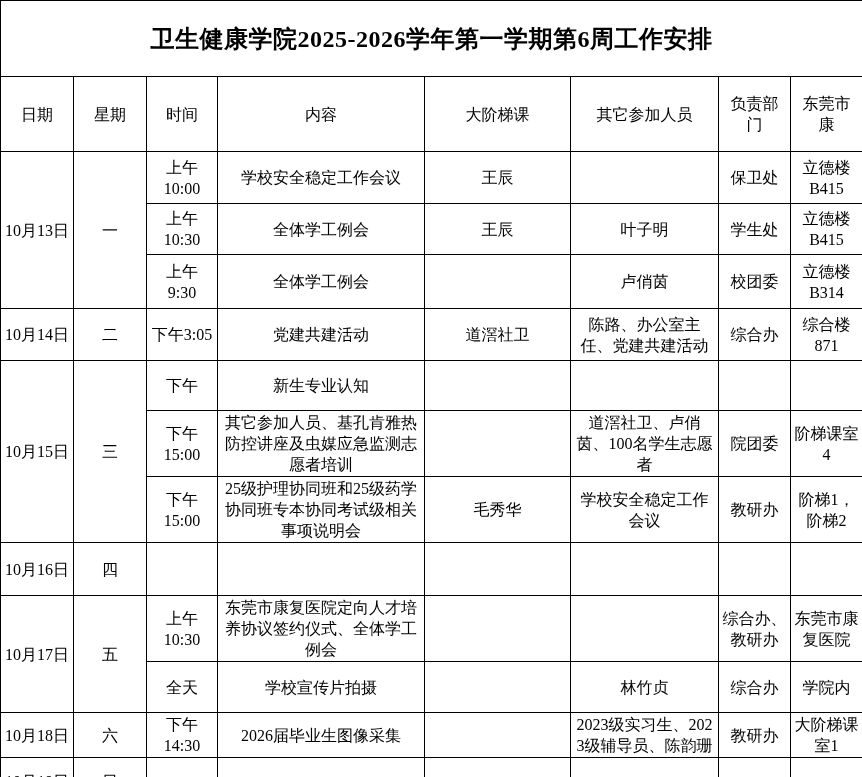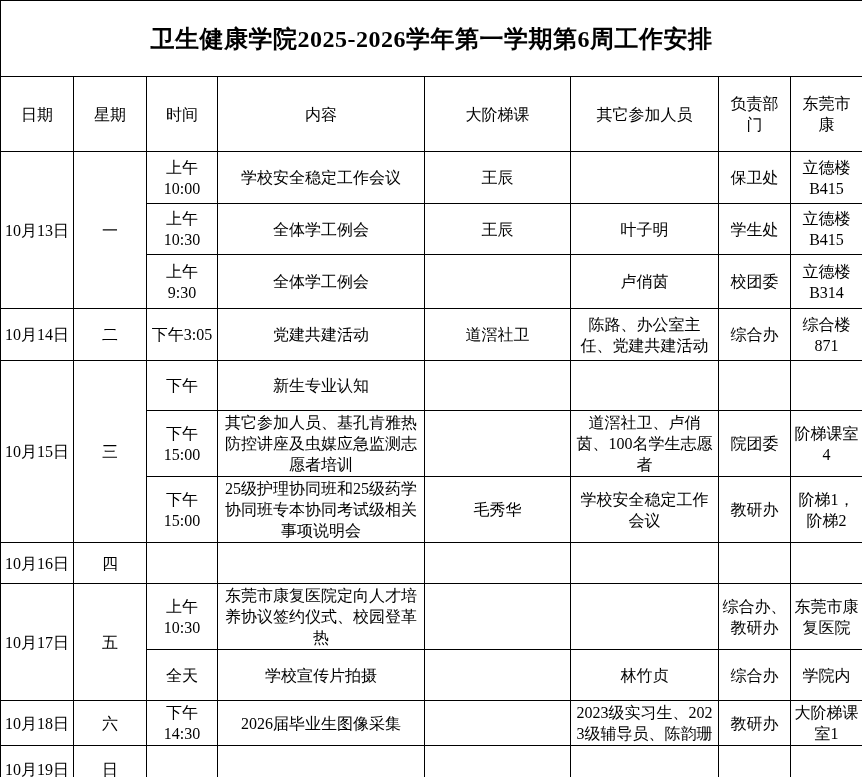--- a/index.html
+++ b/index.html
@@ -148,37 +148,37 @@
     <td>下午
 15:00</td>
     <td>25级护理协同班和25级药学协同班专本协同考试级相关事项说明会</td>
     <td>毛秀华</td>
     <td>学校安全稳定工作会议</td>
     <td>教研办</td>
     <td>阶梯1，
 阶梯2</td>
   </tr>
 
-  <tr style="height:41px">
+  <tr style="height:53px">
     <td>10月16日</td>
     <td>四</td>
     <td></td>
     <td></td>
     <td></td>
     <td></td>
     <td></td>
     <td></td>
   </tr>
 
   <tr style="height:66px">
     <td rowspan="2">10月17日</td>
     <td rowspan="2">五</td>
     <td>上午
 10:30</td>
-    <td>东莞市康复医院定向人才培养协议签约仪式、校园登革热</td>
+    <td>东莞市康复医院定向人才培养协议签约仪式、全体学工例会</td>
     <td></td>
     <td></td>
     <td>综合办、
 教研办</td>
     <td>东莞市康
 复医院</td>
   </tr>
   <tr style="height:51px">
     <td>全天</td>
     <td>学校宣传片拍摄</td>

